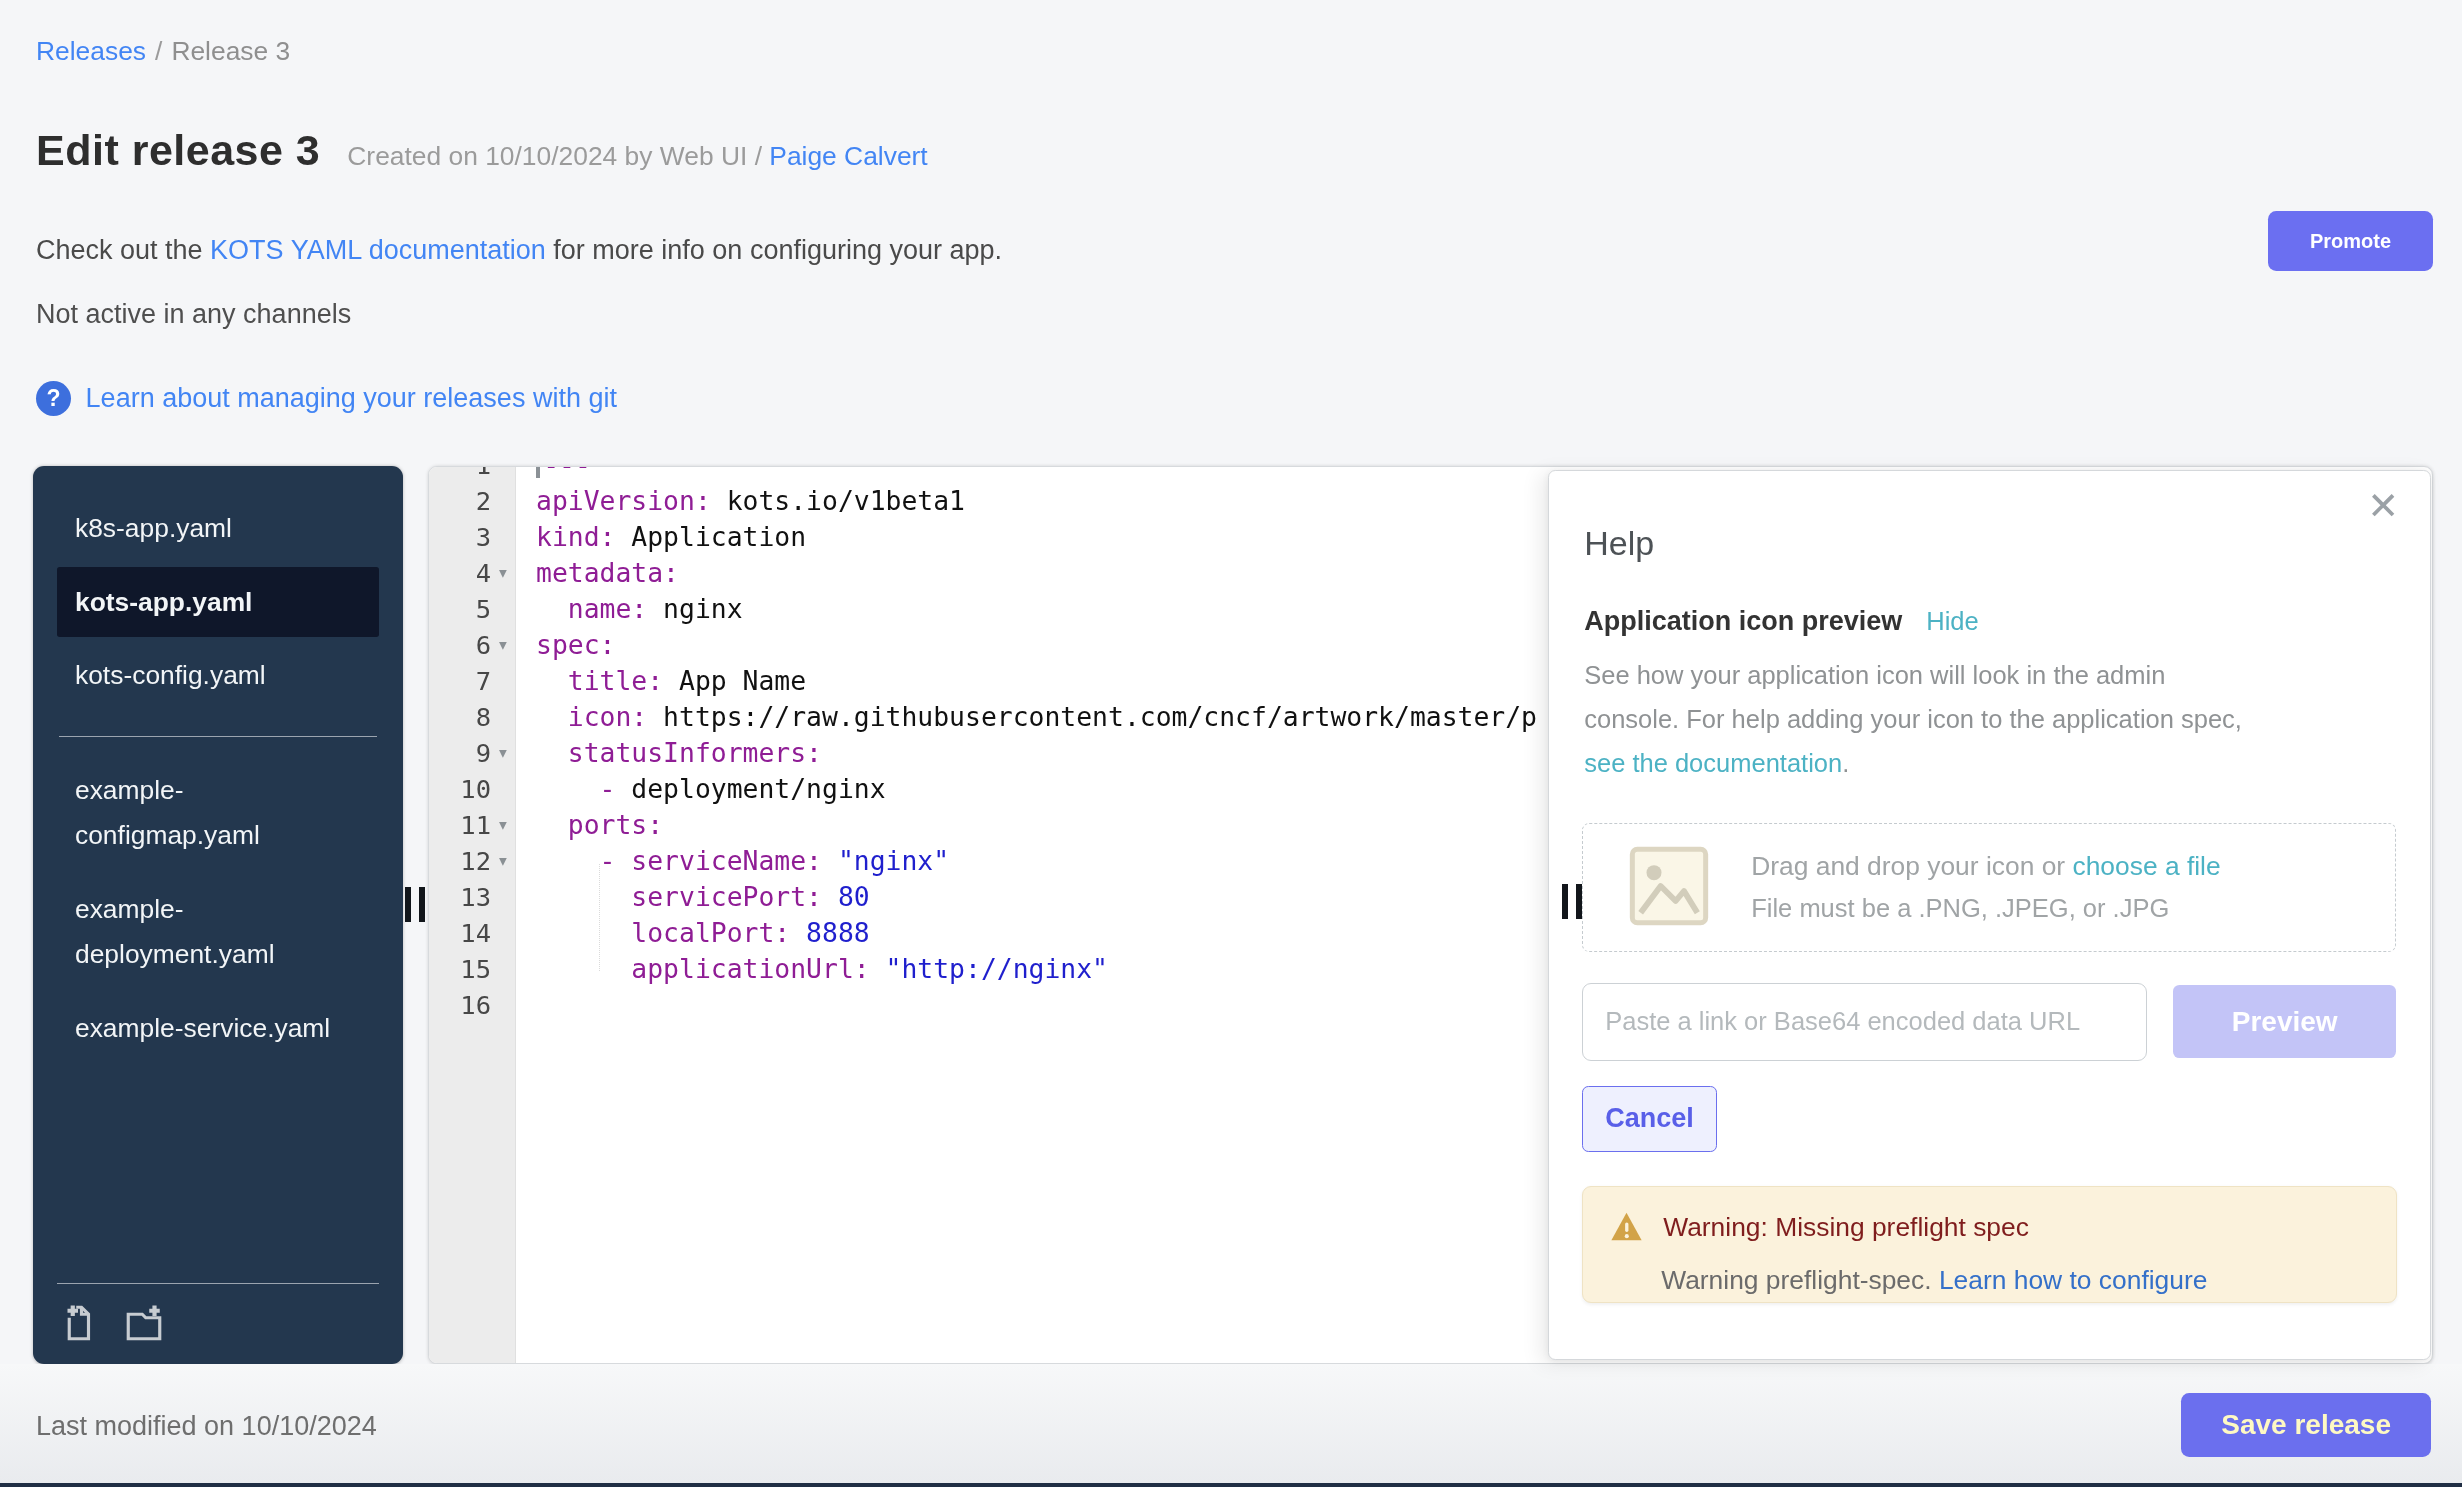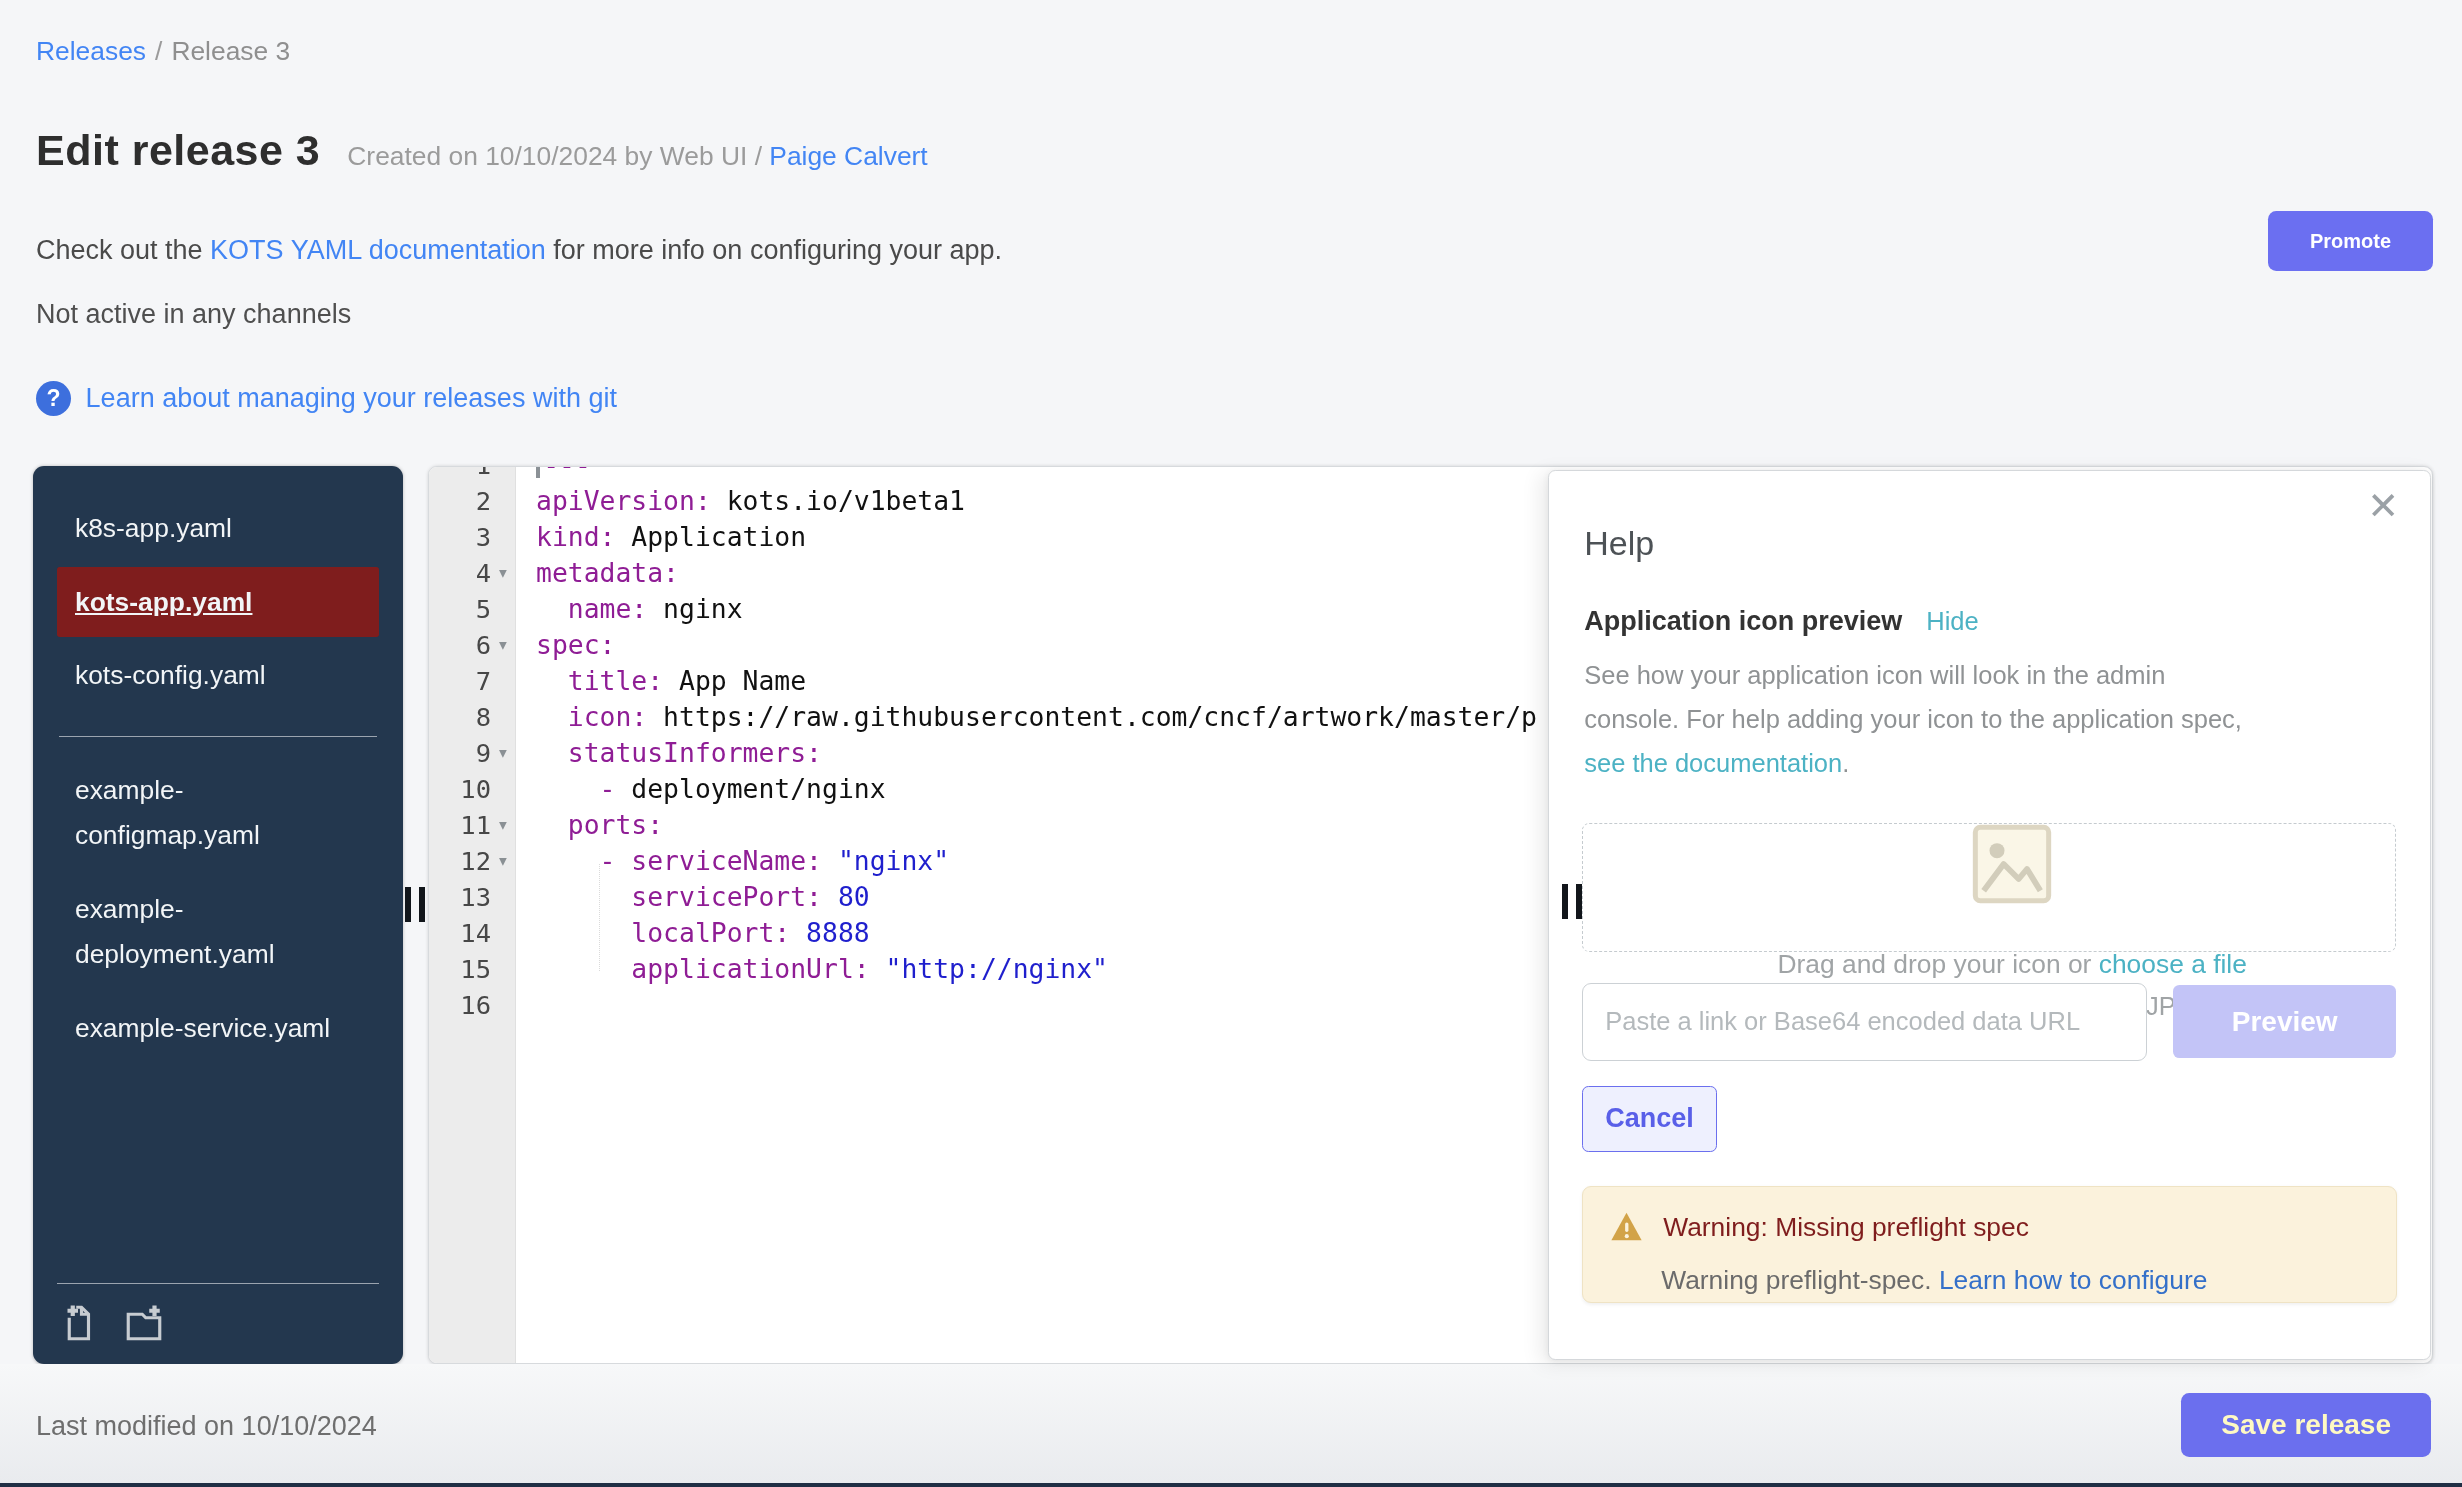--- a/index.html
+++ b/index.html
@@ -49,21 +49,21 @@
     position:absolute; left:0; top:0; width:370px; height:898px;
     background:#23374e; border-radius:11px;
     box-shadow:0 0.9px 3.6px rgba(0,0,0,.25);
     padding:27px 24px 22px 24px;
   }
   .file-item {
     color:#f2f5f7; font-size:26.4px; line-height:1.7;
     padding:12.7px 18px; margin-bottom:3.6px; border-radius:2.7px; cursor:pointer;
     overflow-wrap:break-word;
   }
-  .file-item.selected { background:#7f1d1d; font-weight:bold;text-decoration:underline; }
+  .file-item.selected { background:#0f172a; font-weight:bold; }
   .sidebar-divider { border:none; border-top:0.9px solid rgba(255,255,255,.55); margin:25.5px 1.8px 18px 1.8px; }
   .sidebar-bottom {
     position:absolute; left:24px; right:24px; bottom:20px;
     border-top:0.9px solid rgba(255,255,255,.55); padding-top:18px;
     display:flex; gap:24px; align-items:center;
   }
   .sb-icon { cursor:pointer; display:inline-flex; }
 
   
   .drag-handle { position:absolute; display:flex; gap:7.3px; z-index:6; cursor:col-resize; }
@@ -114,21 +114,21 @@
   }
   .help-title { position:absolute; left:35px; top:53px; font-size:34px; color:#4d5256; font-weight:normal; }
   .section-row { position:absolute; left:35px; top:135px; display:flex; align-items:baseline; gap:24px; }
   .section-title { font-size:27px; font-weight:bold; color:#333; }
   .hide-link { font-size:25.5px; }
   .help-desc { position:absolute; left:35px; top:182px; width:765px; font-size:25.5px; line-height:44px; color:#8f9294; }
 
   .dropzone {
     position:absolute; left:33px; top:352px; width:814px; height:129px;
     border:1.8px dashed #c5cbcf; border-radius:7.3px;
-    display:flex; align-items:center; padding-left:46px; gap:42px;flex-direction:column;
+    display:flex; align-items:center; padding-left:46px; gap:42px;
   }
   .dz-text .dz-line1 { font-size:26.4px; color:#a0a4a6; }
   .dz-text .dz-line2 { font-size:25.5px; color:#a0a4a6; margin-top:12.7px; }
 
   .url-row { position:absolute; left:33px; top:512px; width:814px; display:flex; justify-content:space-between; }
   .url-input {
     width:565px; height:78px; border:1.8px solid #ccd1d5; border-radius:9px;
     font-size:25.5px; padding:0 22px; color:#4a4a4a; outline:none;
     font-family:"Liberation Sans", sans-serif; background:#fff;
   }

